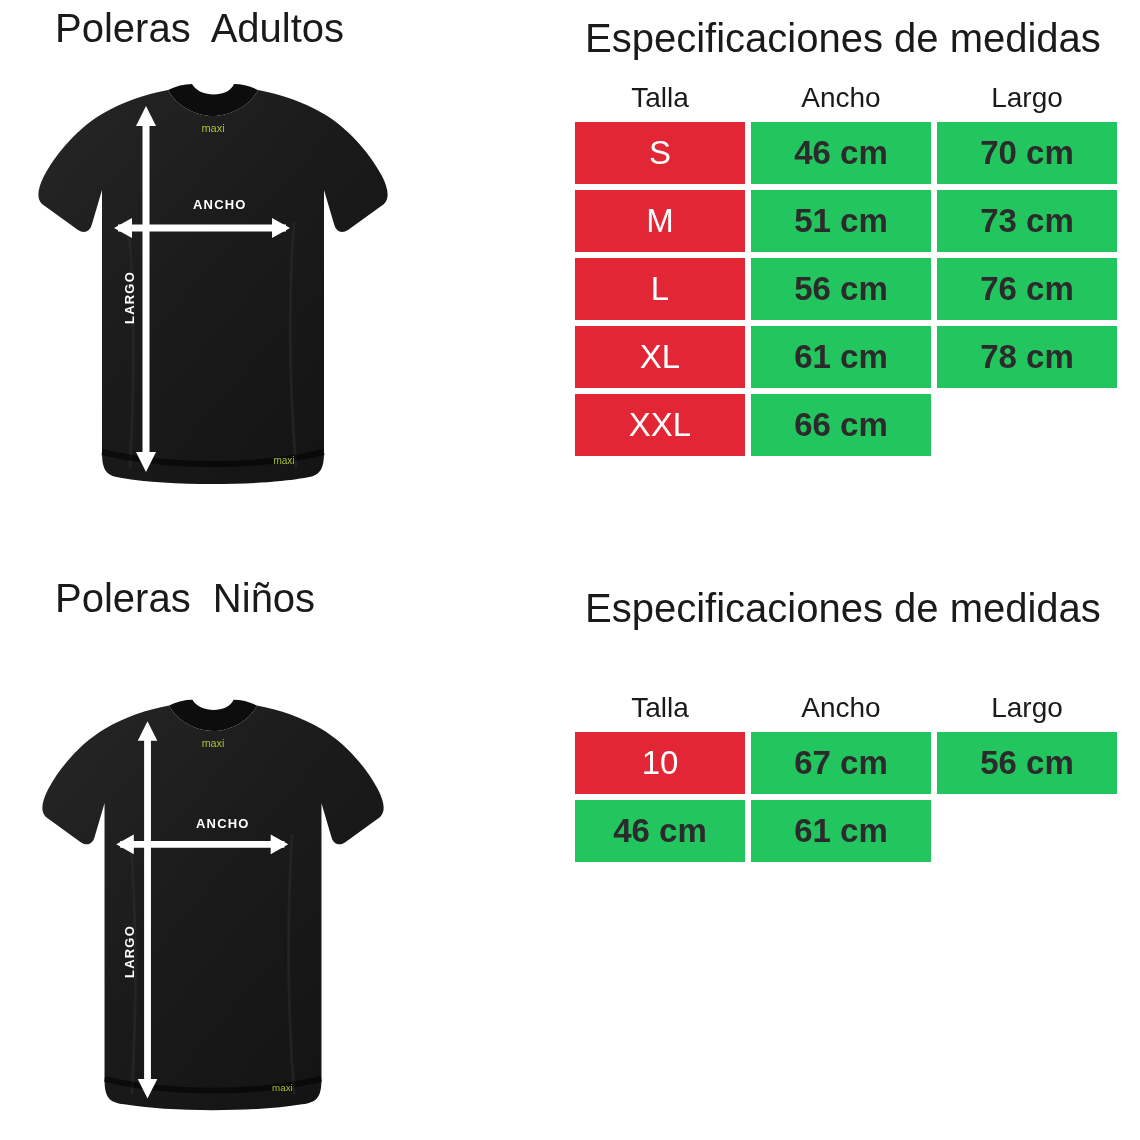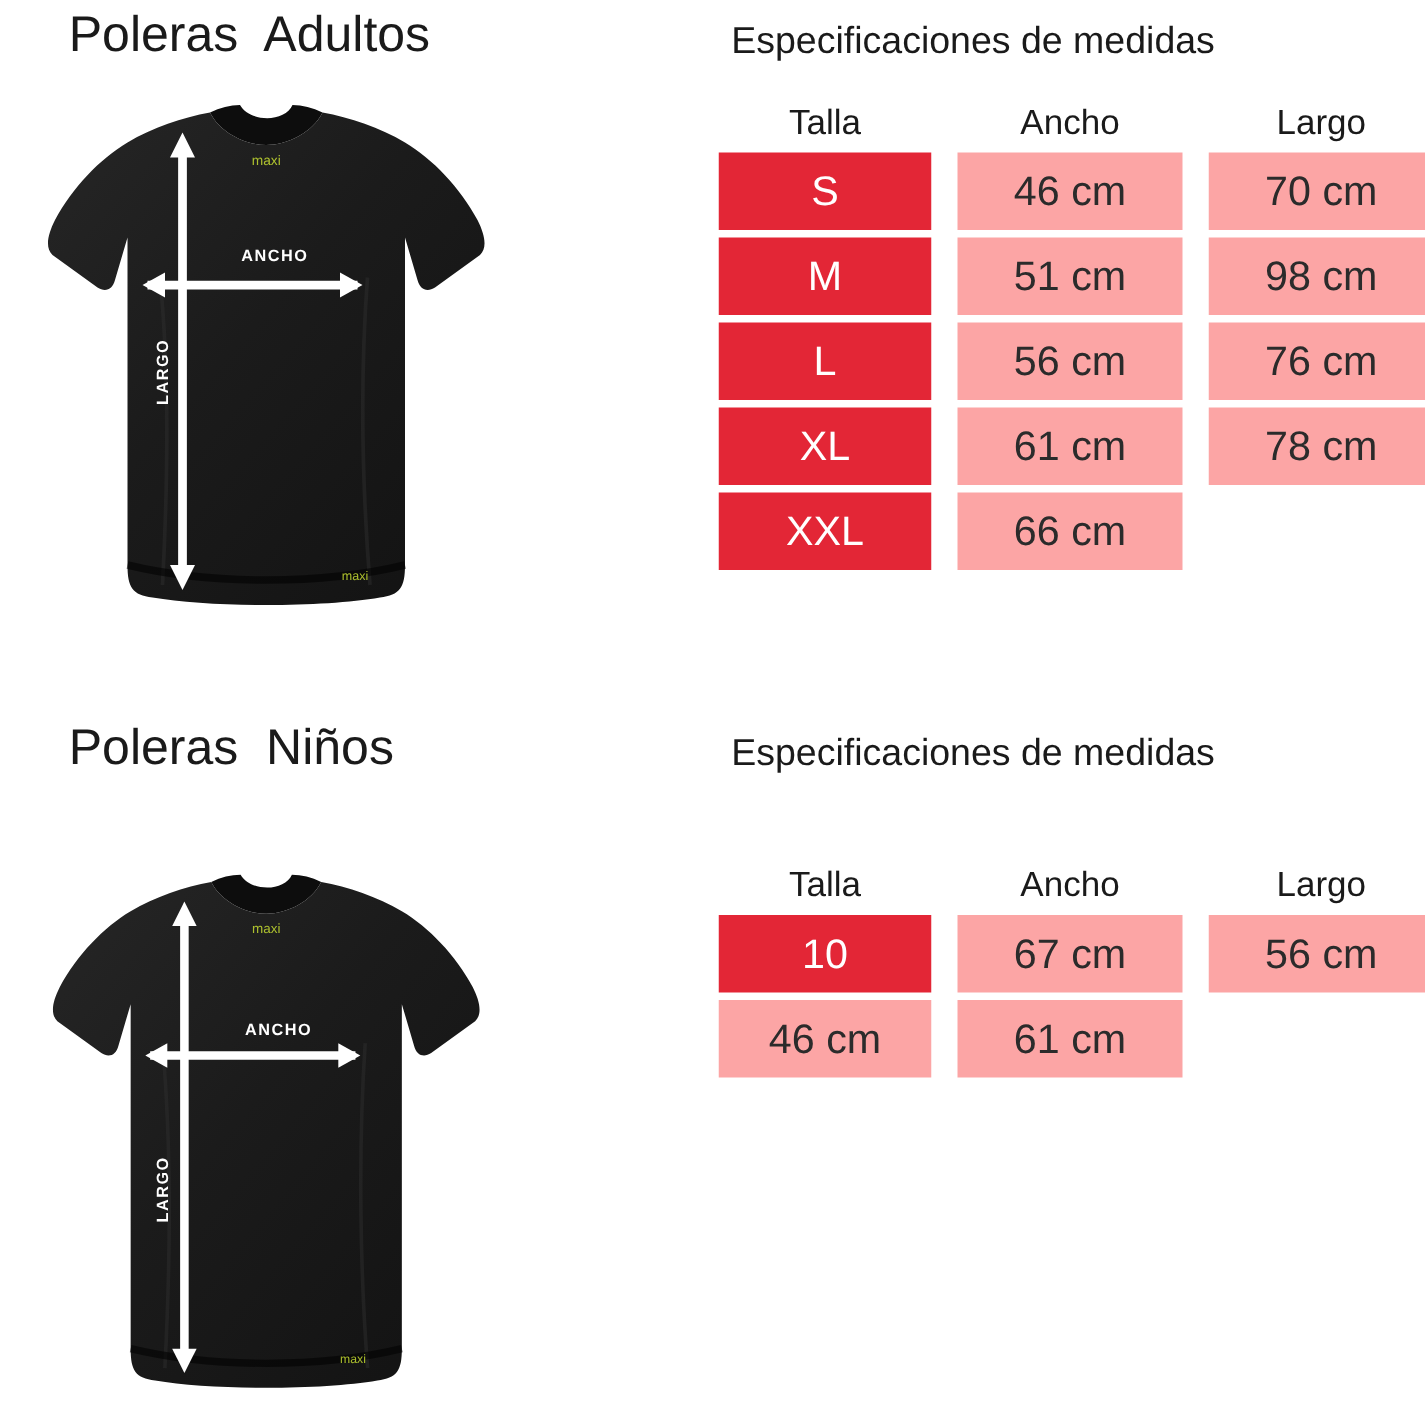--- a/index.html
+++ b/index.html
@@ -32,21 +32,21 @@
     top: 6px;
     font-size: 40px;
     color: #1a1a1a;
     white-space: pre;
     letter-spacing: 0px;
   }
   .table-title {
     position: absolute;
     left: 585px;
     top: 16px;
-    font-size: 30px;
+    font-size: 40px;
     color: #1a1a1a;
     white-space: nowrap;
   }
 
   
   .shirt-wrap {
     position: absolute;
     left: 18px;
     top: 72px;
     width: 390px;
@@ -72,21 +72,21 @@
   
   .table {
     position: absolute;
     left: 575px;
     top: 80px;
     width: 540px;
   }
   .thead, .trow {
     display: grid;
     grid-template-columns: 170px 180px 180px;
-    column-gap: 21px;
+    column-gap: 6px;
   }
   .thead { margin-bottom: 6px; }
   .th {
     text-align: center;
     font-size: 28px;
     color: #1a1a1a;
     padding: 2px 0;
   }
   .trow { margin-bottom: 6px; }
   .cell {
@@ -95,21 +95,22 @@
     align-items: center;
     justify-content: center;
     font-size: 33px;
     color: #2b2b2b;
   }
   .cell.size {
     background: #e32636;
     color: #ffffff;
   }
   .cell.val {
-    background: #fca5a5;
+    background: #22c55e;
+    font-weight: bold;
   }
 
   
   #table-kids { top: 690px; }
 </style>
 </head>
 <body>
 
 <div class="page">
 
@@ -173,21 +174,21 @@
       </div>
 
       <div class="trow">
         <div class="cell size">S</div>
         <div class="cell val">46 cm</div>
         <div class="cell val">70 cm</div>
       </div>
       <div class="trow">
         <div class="cell size">M</div>
         <div class="cell val">51 cm</div>
-        <div class="cell val">98 cm</div>
+        <div class="cell val">73 cm</div>
       </div>
       <div class="trow">
         <div class="cell size">L</div>
         <div class="cell val">56 cm</div>
         <div class="cell val">76 cm</div>
       </div>
       <div class="trow">
         <div class="cell size">XL</div>
         <div class="cell val">61 cm</div>
         <div class="cell val">78 cm</div>

